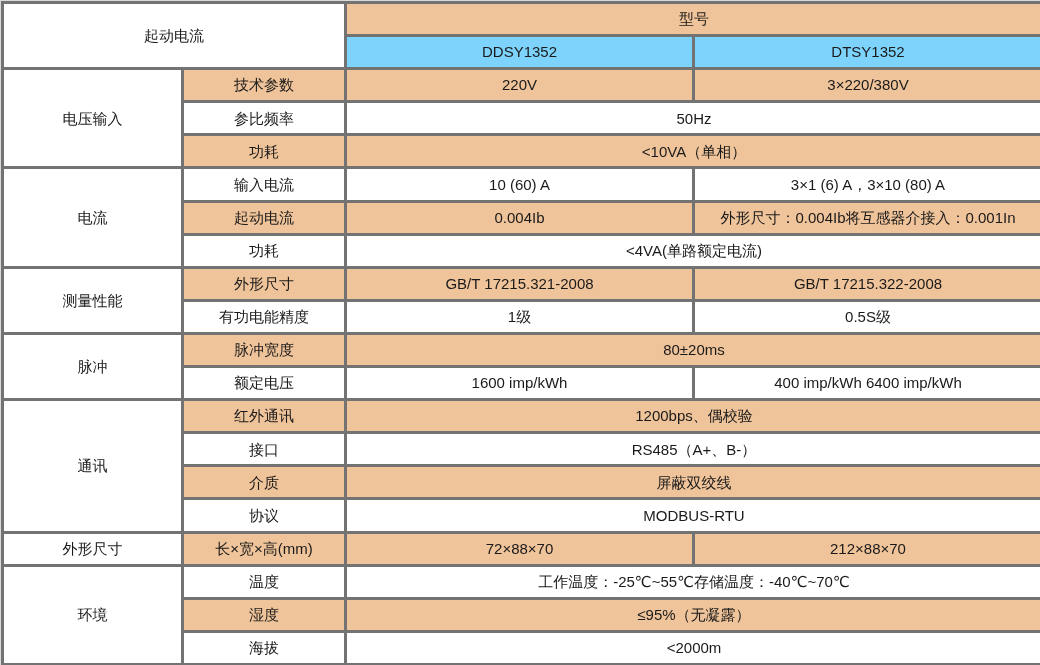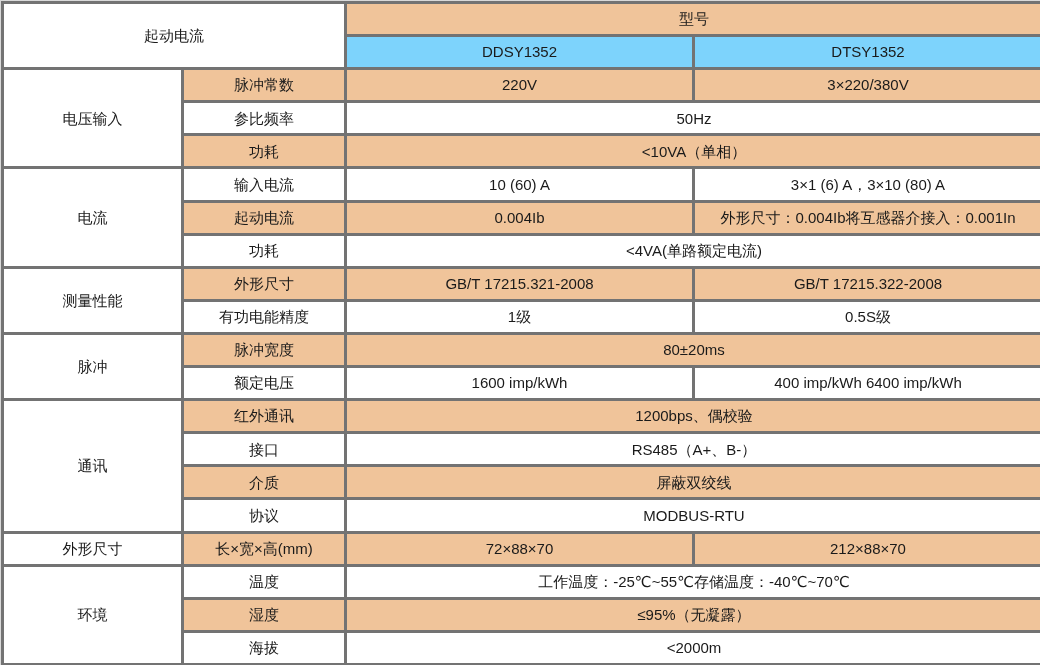--- a/index.html
+++ b/index.html
@@ -67,21 +67,21 @@
         <tr>
           <td class="c-white colhdr" rowspan="2" colspan="2">起动电流</td>
           <td class="c-dark colhdr" colspan="2">型号</td>
         </tr>
         <tr>
           <td class="c-light">DDSY1352</td>
           <td class="c-light">DTSY1352</td>
         </tr>
         <tr>
           <td class="c-white" rowspan="3">电压输入</td>
-          <td class="c-dark">脉冲常数</td>
+          <td class="c-dark">技术参数</td>
           <td class="c-dark">220V</td>
           <td class="c-dark">3×220/380V</td>
         </tr>
         <tr>
           <td class="c-white">参比频率</td>
           <td class="c-white" colspan="2">50Hz</td>
         </tr>
         <tr>
           <td class="c-dark">功耗</td>
           <td class="c-dark" colspan="2">&lt;10VA（单相）</td>

